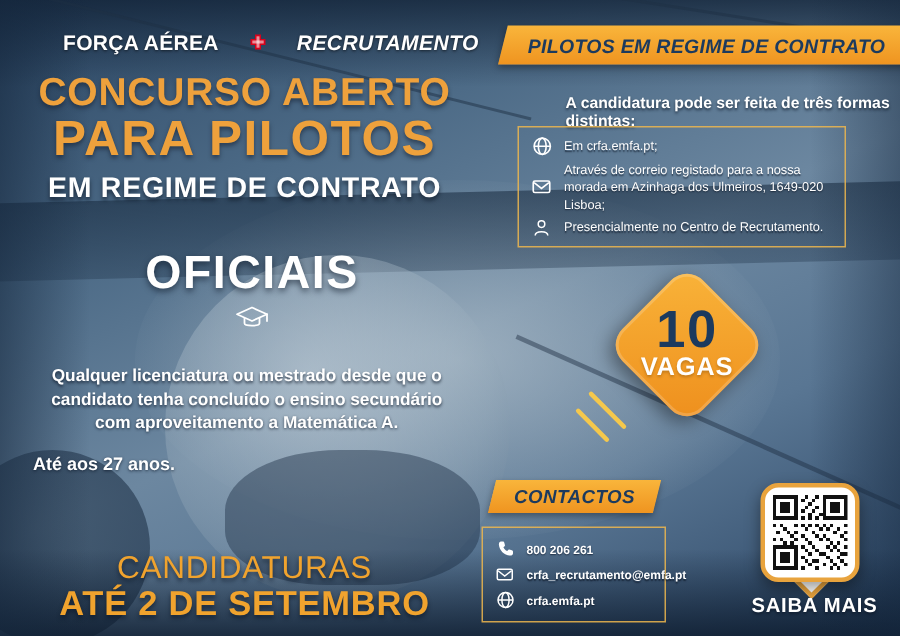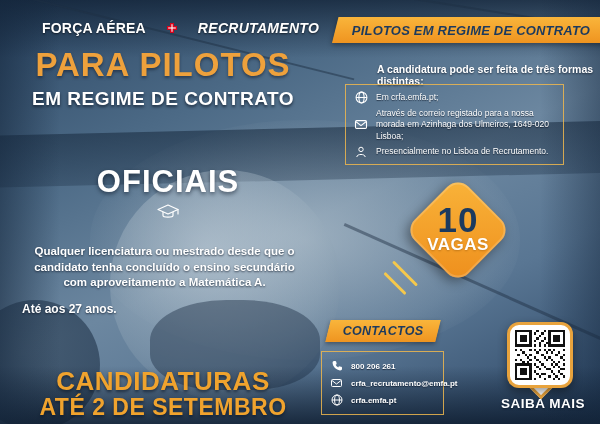--- a/index.html
+++ b/index.html
@@ -53,21 +53,21 @@
   .subtitle{margin-top:7px;color:#fff;font-weight:bold;font-size:19px;letter-spacing:.5px;
     text-shadow:0 2px 3px rgba(15,25,40,.75);}
   .category{position:absolute;left:18px;top:164px;width:300px;text-align:center;
     color:#fff;font-weight:800;font-size:31px;letter-spacing:1px;text-shadow:0 2px 4px rgba(10,20,35,.6);}
   .cap-wrap{position:absolute;left:18px;top:204px;width:300px;display:flex;justify-content:center;}
   .requirements{position:absolute;left:22px;top:244px;width:285px;text-align:center;
     color:#fff;font-weight:bold;font-size:11.5px;line-height:1.35;text-shadow:0 1px 2px rgba(10,20,35,.7);}
   .age-limit{position:absolute;left:22px;top:302px;width:285px;text-align:left;
     color:#fff;font-weight:bold;font-size:12px;text-shadow:0 1px 2px rgba(10,20,35,.7);}
   .deadline{position:absolute;left:8px;top:368px;width:310px;text-align:center;}
-  .deadline .d1{color:#F0A32E;font-weight:700;font-size:26px;letter-spacing:.5px;line-height:1.05;
+  .deadline .d1{color:#F0A32E;font-weight:400;font-size:21px;letter-spacing:.5px;line-height:1.05;
     text-shadow:0 2px 3px rgba(10,20,35,.6);}
   .deadline .d2{color:#F0A32E;font-weight:800;font-size:23px;letter-spacing:.5px;line-height:1.05;
     text-shadow:0 2px 3px rgba(10,20,35,.6);}
   
   .apply-intro{position:absolute;left:347px;top:63px;width:250px;color:#fff;font-weight:bold;
     font-size:10.5px;text-shadow:0 1px 2px rgba(10,20,35,.7);margin-left:30px;}
   .methods-box{position:absolute;left:345px;top:84px;width:219px;height:81px;
     border:1px solid rgba(238,183,77,.85);padding:6px 8px;box-sizing:border-box;
     display:flex;flex-direction:column;justify-content:space-between;}
   .method{display:flex;align-items:center;gap:8px;}
@@ -141,20 +141,21 @@
     </span>
     <span class="logo-recruit">RECRUTAMENTO</span>
   </div>
 
   <div class="top-banner">
     <div class="ribbon"></div>
     <div class="txt">PILOTOS EM REGIME DE CONTRATO</div>
   </div>
 
   <div class="left-col">
+    <div class="headline1">CONCURSO ABERTO</div>
     <div class="headline2">PARA PILOTOS</div>
     <div class="subtitle">EM REGIME DE CONTRATO</div>
   </div>
 
   <div class="category">OFICIAIS</div>
   <div class="cap-wrap">
     <svg width="22" height="17" viewBox="0 0 22 17" fill="none" stroke="#fff" stroke-width="1.2" stroke-linejoin="round">
       <path d="M11 1 L21 5.5 L11 10 L1 5.5 Z"></path>
       <path d="M6 8 V11.5 C6 13.6 16 13.6 16 11.5 V8"></path>
       <path d="M21 5.5 V10" stroke-linecap="round"></path>
@@ -190,21 +191,21 @@
       </span>
       <span class="m-text">Através de correio registado para a nossa morada em Azinhaga dos Ulmeiros, 1649-020 Lisboa;</span>
     </div>
     <div class="method">
       <span class="m-icon">
         <svg width="12" height="12" viewBox="0 0 12 12" fill="none" stroke="#fff" stroke-width="1">
           <circle cx="6" cy="3.4" r="2.2"></circle>
             <path d="M1.8 11 C1.8 7.6 10.2 7.6 10.2 11"></path>
         </svg>
       </span>
-      <span class="m-text">Presencialmente no Lisboa de Recrutamento.</span>
+      <span class="m-text">Presencialmente no Centro de Recrutamento.</span>
     </div>
   </div>
 
   <div class="badge-line l1"></div>
   <div class="badge-line l2"></div>
   <div class="badge">
     <div class="badge-inner">
       <div class="badge-num">10</div>
       <div class="badge-label">VAGAS</div>
     </div>

